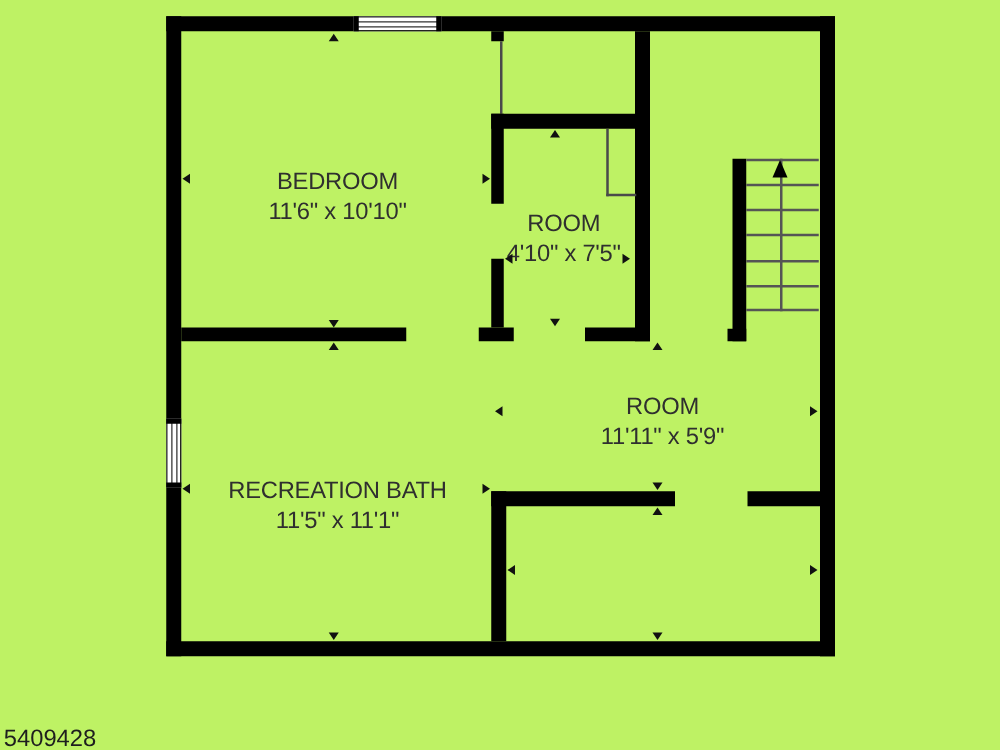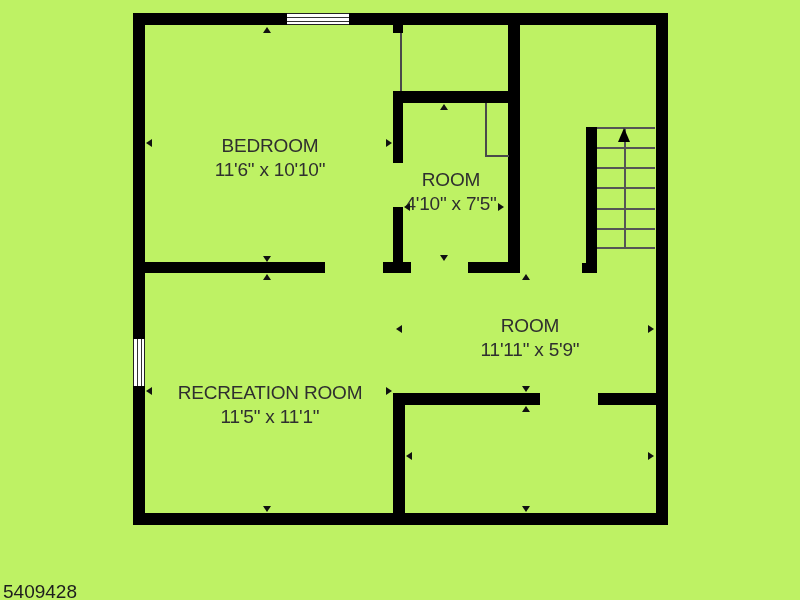--- a/index.html
+++ b/index.html
@@ -90,21 +90,21 @@
   </div>
   <div class="room-label" style="left:301px;top:168px;">
     <div class="room-name">ROOM</div>
     <div class="room-dims">4'10" x 7'5"</div>
   </div>
   <div class="room-label" style="left:380px;top:314px;">
     <div class="room-name">ROOM</div>
     <div class="room-dims">11'11" x 5'9"</div>
   </div>
   <div class="room-label" style="left:120px;top:381px;">
-    <div class="room-name">RECREATION ROOM</div>
+    <div class="room-name">RECREATION BATH</div>
     <div class="room-dims">11'5" x 11'1"</div>
   </div>
 
   <div class="arrow up" style="left:263px;top:27px;"></div>
   <div class="arrow down" style="left:263px;top:256px;"></div>
   <div class="arrow left" style="left:146px;top:139px;"></div>
   <div class="arrow right" style="left:386px;top:139px;"></div>
 
   <div class="arrow up" style="left:440px;top:104px;"></div>
   <div class="arrow down" style="left:440px;top:255px;"></div>

